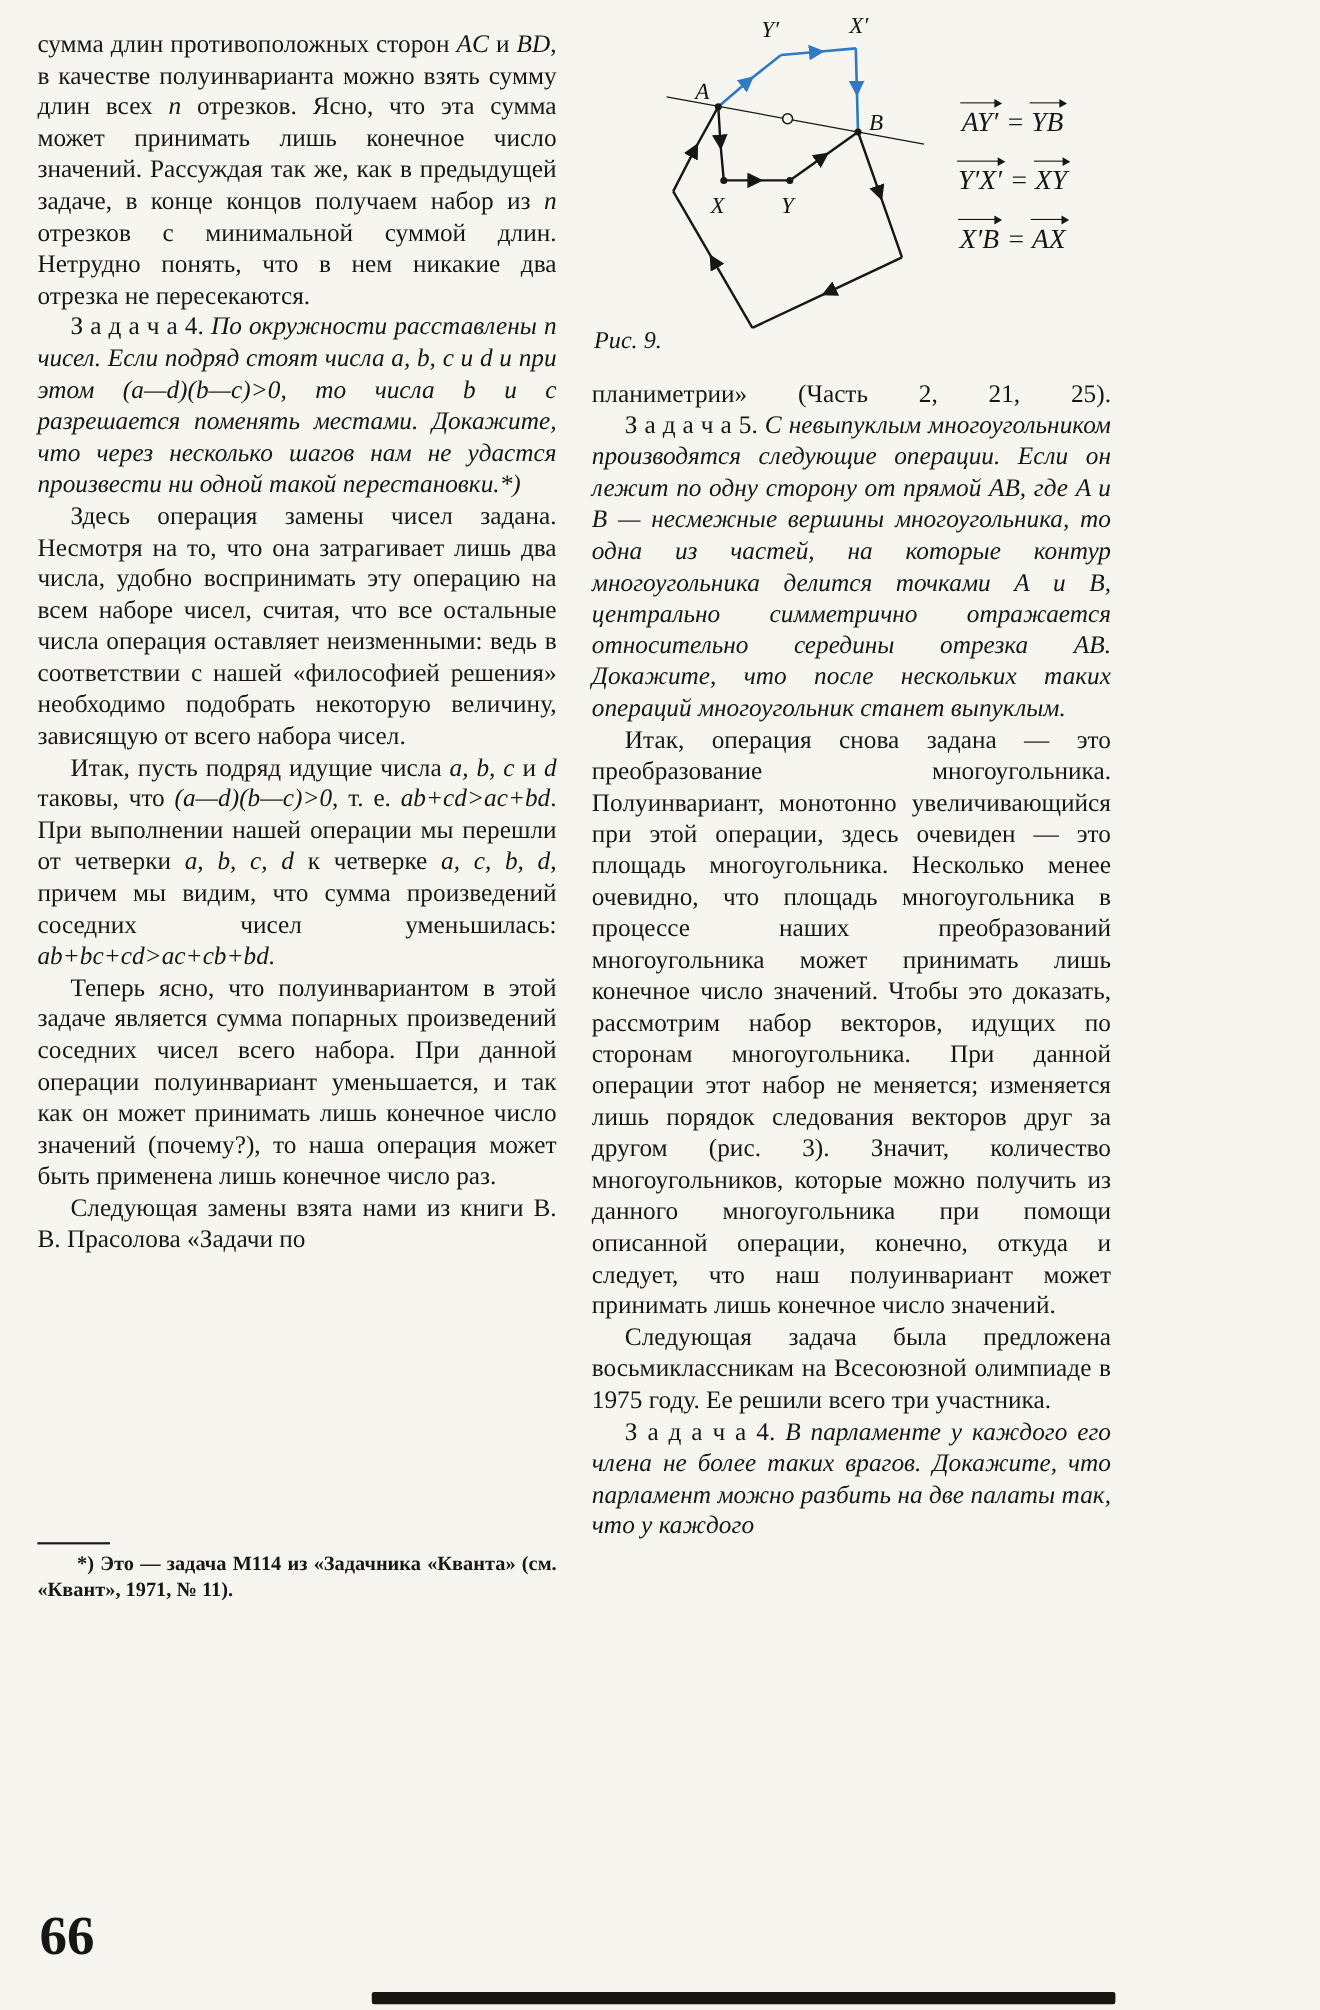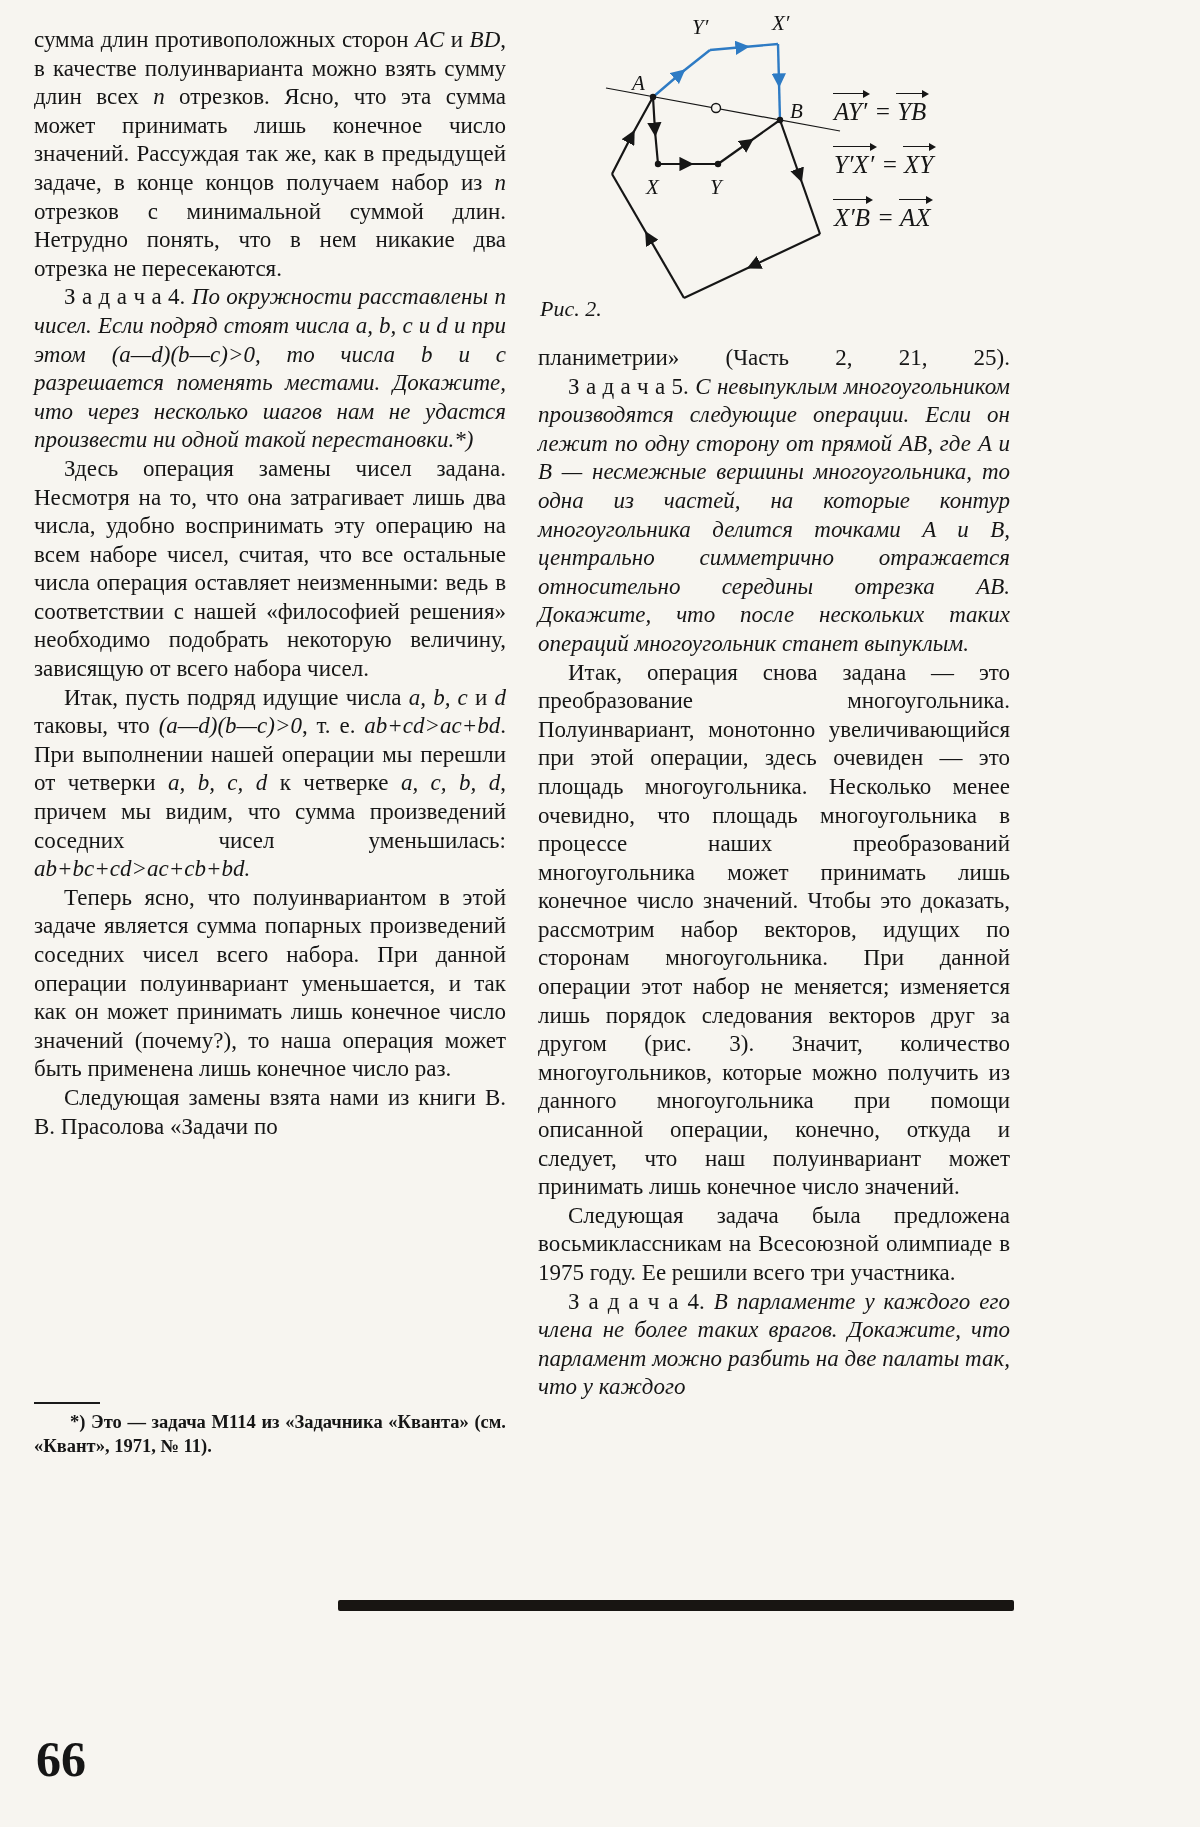--- a/index.html
+++ b/index.html
@@ -3,21 +3,21 @@
 <meta charset="utf-8">
 <style>
   html, body {
     margin: 0; padding: 0;
     width: 1200px; height: 1827px;
     overflow: hidden;
     background: #f7f5f0;
     font-family: "Liberation Serif", serif;
     color: #161616;
   }
-  .page { position: relative; width: 1200px; height: 1611px; }
+  .page { position: relative; width: 1200px; height: 1822px; }
 
   .col { position: absolute; width: 472px; }
   #left-col  { left: 34px;  top: 26px; }
   #right-col { left: 538px; top: 12px; }
 
   .para {
     margin: 0;
     font-size: 23px;
     line-height: 28.6px;
     text-align: justify;
@@ -30,21 +30,21 @@
   
   .figure { position: relative; width: 472px; height: 332px; }
   .fig-svg { position: absolute; left: 0; top: 0; }
   .thin { stroke: #161616; stroke-width: 1.2; }
   .open-dot { fill: #f7f5f0; stroke: #161616; stroke-width: 1.4; }
   .poly polyline { fill: none; stroke: #161616; stroke-width: 2.2; }
   .bluepath polyline { fill: none; stroke: #2e7bc4; stroke-width: 2.4; }
   .dots circle { fill: #161616; }
   .lbl text { font-family: "Liberation Serif", serif; font-style: italic; font-size: 21px; fill: #161616; }
 
-  .equations { position: absolute; left: 294px; top: 76px; width: 178px; }
+  .equations { position: absolute; left: 294px; top: 76px; width: 178px; text-align: center; }
   .equation {
     font-style: italic;
     font-size: 25px;
     margin-bottom: 15px;
     white-space: nowrap;
   }
   .eq-sign { padding: 0 4px; }
   .vec { position: relative; display: inline-block; padding: 10px 3px 0 2px; }
   .vec::before {
     content: ""; position: absolute; top: 5px; left: 1px; right: 6px;
@@ -150,21 +150,21 @@
           <text x="234" y="18">X′</text>
         </g>
       </svg>
 
       <div class="equations" id="fig-equations">
           <div class="equation"><span class="vec">AY′</span><span class="eq-sign">=</span><span class="vec">YB</span></div>
           <div class="equation"><span class="vec">Y′X′</span><span class="eq-sign">=</span><span class="vec">XY</span></div>
           <div class="equation"><span class="vec">X′B</span><span class="eq-sign">=</span><span class="vec">AX</span></div>
         </div>
 
-      <div class="caption">Рис. 2.</div>
+      <div class="caption">Рис. 9.</div>
     </div>
 
     <div id="right-paras">
         <p class="para full-justify"><span class="run-n">планиметрии» (Часть 2, 21, 25).</span></p>
         <p class="para indent"><span class="run-n">З а д а ч а  5. </span><span class="run-i">С невыпуклым многоугольником производятся следующие операции. Если он лежит по одну сторону от прямой AB, где A и B — несмежные вершины многоугольника, то одна из частей, на которые контур многоугольника делится точками A и B, центрально симметрично отражается относительно середины отрезка AB. Докажите, что после нескольких таких операций многоугольник станет выпуклым.</span></p>
         <p class="para indent"><span class="run-n">Итак, операция снова задана — это преобразование многоугольника. Полуинвариант, монотонно увеличивающийся при этой операции, здесь очевиден — это площадь многоугольника. Несколько менее очевидно, что площадь многоугольника в процессе наших преобразований многоугольника может принимать лишь конечное число значений. Чтобы это доказать, рассмотрим набор векторов, идущих по сторонам многоугольника. При данной операции этот набор не меняется; изменяется лишь порядок следования векторов друг за другом (рис. 3). Значит, количество многоугольников, которые можно получить из данного многоугольника при помощи описанной операции, конечно, откуда и следует, что наш полуинвариант может принимать лишь конечное число значений.</span></p>
         <p class="para indent"><span class="run-n">Следующая задача была предложена восьмиклассникам на Всесоюзной олимпиаде в 1975 году. Ее решили всего три участника.</span></p>
         <p class="para indent"><span class="run-n">З а д а ч а  4. </span><span class="run-i">В парламенте у каждого его члена не более таких врагов. Докажите, что парламент можно разбить на две палаты так, что у каждого</span></p>
       </div>
   </div>

